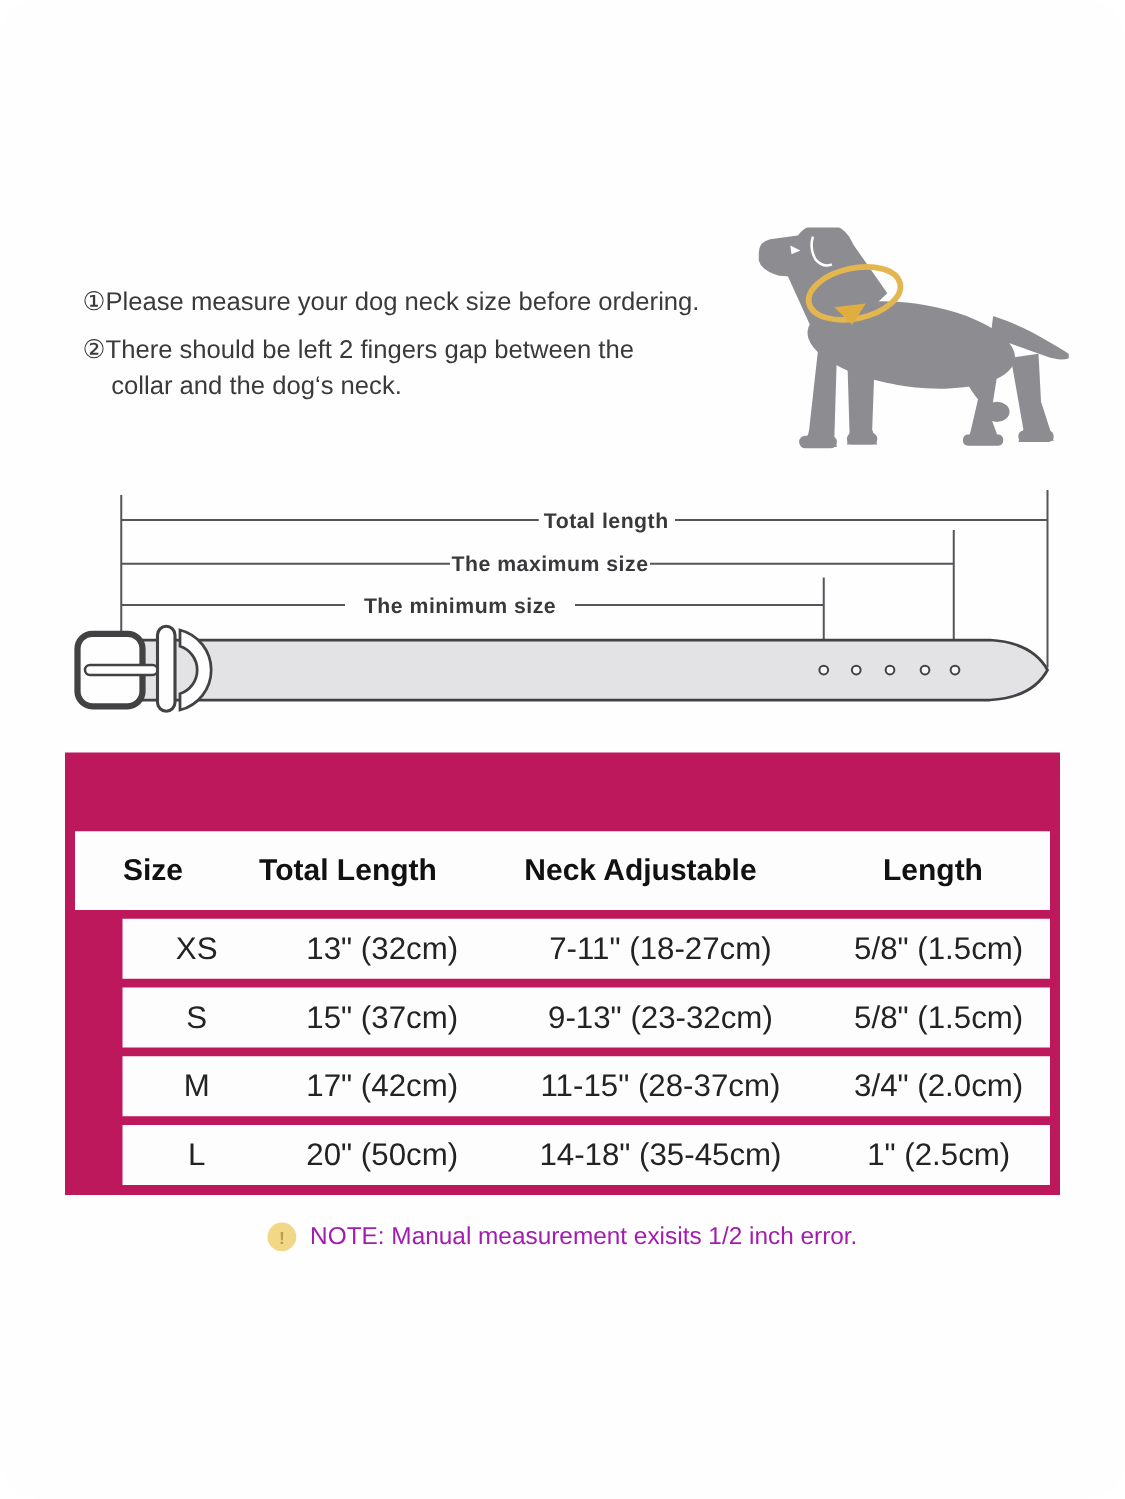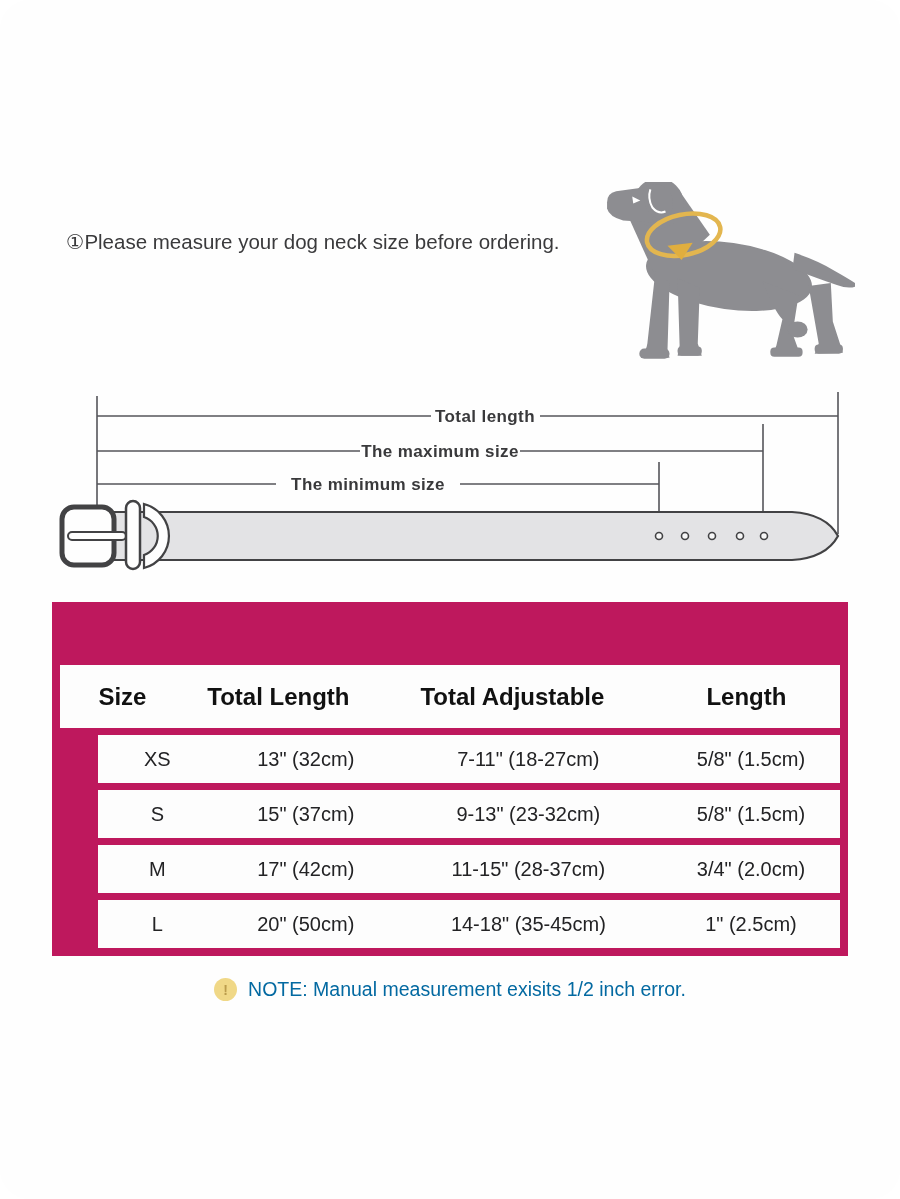--- a/index.html
+++ b/index.html
@@ -18,38 +18,40 @@
   .diagram-wrap{position:absolute;left:40px;top:390px;width:830px;height:212px;}
   .dim-label{font-weight:bold;font-size:17px;fill:#39393b;letter-spacing:.4px;}
 
   
   .size-table{position:absolute;left:52px;top:602px;width:796px;height:354px;
     background:#be185d;box-sizing:border-box;padding:8px;
     display:flex;flex-direction:column;gap:7px;justify-content:flex-end;}
   .t-row{background:#fdfdfd;display:grid;grid-template-columns:16% 24% 36% 24%;
     align-items:center;text-align:center;}
   .t-row.header{flex:0 0 63px;font-weight:bold;font-size:24px;color:#111;}
-  .t-row.data{flex:0 0 48px;font-size:20px;color:#232325;margin-left:38px;}
+  .t-row.data{flex:0 0 48px;font-size:25px;color:#232325;margin-left:38px;}
   .t-cell{padding:0 4px;}
 
   
   .note{position:absolute;left:0;top:978px;width:900px;
     display:flex;justify-content:center;align-items:center;gap:11px;}
   .note-icon{width:23px;height:23px;border-radius:50%;background:#f0d887;
     display:flex;align-items:center;justify-content:center;
     color:#bb9c4c;font-weight:bold;font-size:14px;flex:0 0 auto;}
-  .note-text{font-size:19.5px;color:#0369a1;}
+  .note-text{font-size:19.5px;color:#a21caf;}
 </style>
 </head>
 <body>
 
 <div id="page">
 
   <div class="instructions">
     <p>①Please measure your dog neck size before ordering.</p>
+    <p>②There should be left 2 fingers gap between the
+collar and the dog‘s neck.</p>
   </div>
 
   <div class="dog-wrap">
     <svg width="252" height="182" viewBox="0 0 250 180">
       <g fill="#8d8d91" stroke="none">
 
         <ellipse cx="125" cy="93" rx="83" ry="33" transform="rotate(8 125 93)"></ellipse>
 
         <path d="M 26,36 L 74,6 L 106,52 L 55,100 Z"></path>
 
@@ -124,21 +126,21 @@
         <rect x="86" y="111" width="14" height="68" rx="7" fill="#fefefe" stroke="#424244" stroke-width="2.5"></rect>
         <path d="M 104,114 A 33 33 0 0 1 104,178 L 104,165 A 20 20 0 0 0 104,127 Z" fill="#fefefe" stroke="#424244" stroke-width="2.2"></path>
       </g>
     </svg>
   </div>
 
   <div class="size-table">
     <div class="t-row header">
       <div class="t-cell">Size</div>
       <div class="t-cell">Total Length</div>
-      <div class="t-cell">Total Adjustable</div>
+      <div class="t-cell">Neck Adjustable</div>
       <div class="t-cell">Length</div>
     </div>
     <div class="t-row data">
       <div class="t-cell">XS</div>
       <div class="t-cell">13" (32cm)</div>
       <div class="t-cell">7-11" (18-27cm)</div>
       <div class="t-cell">5/8" (1.5cm)</div>
     </div>
     <div class="t-row data">
       <div class="t-cell">S</div>

